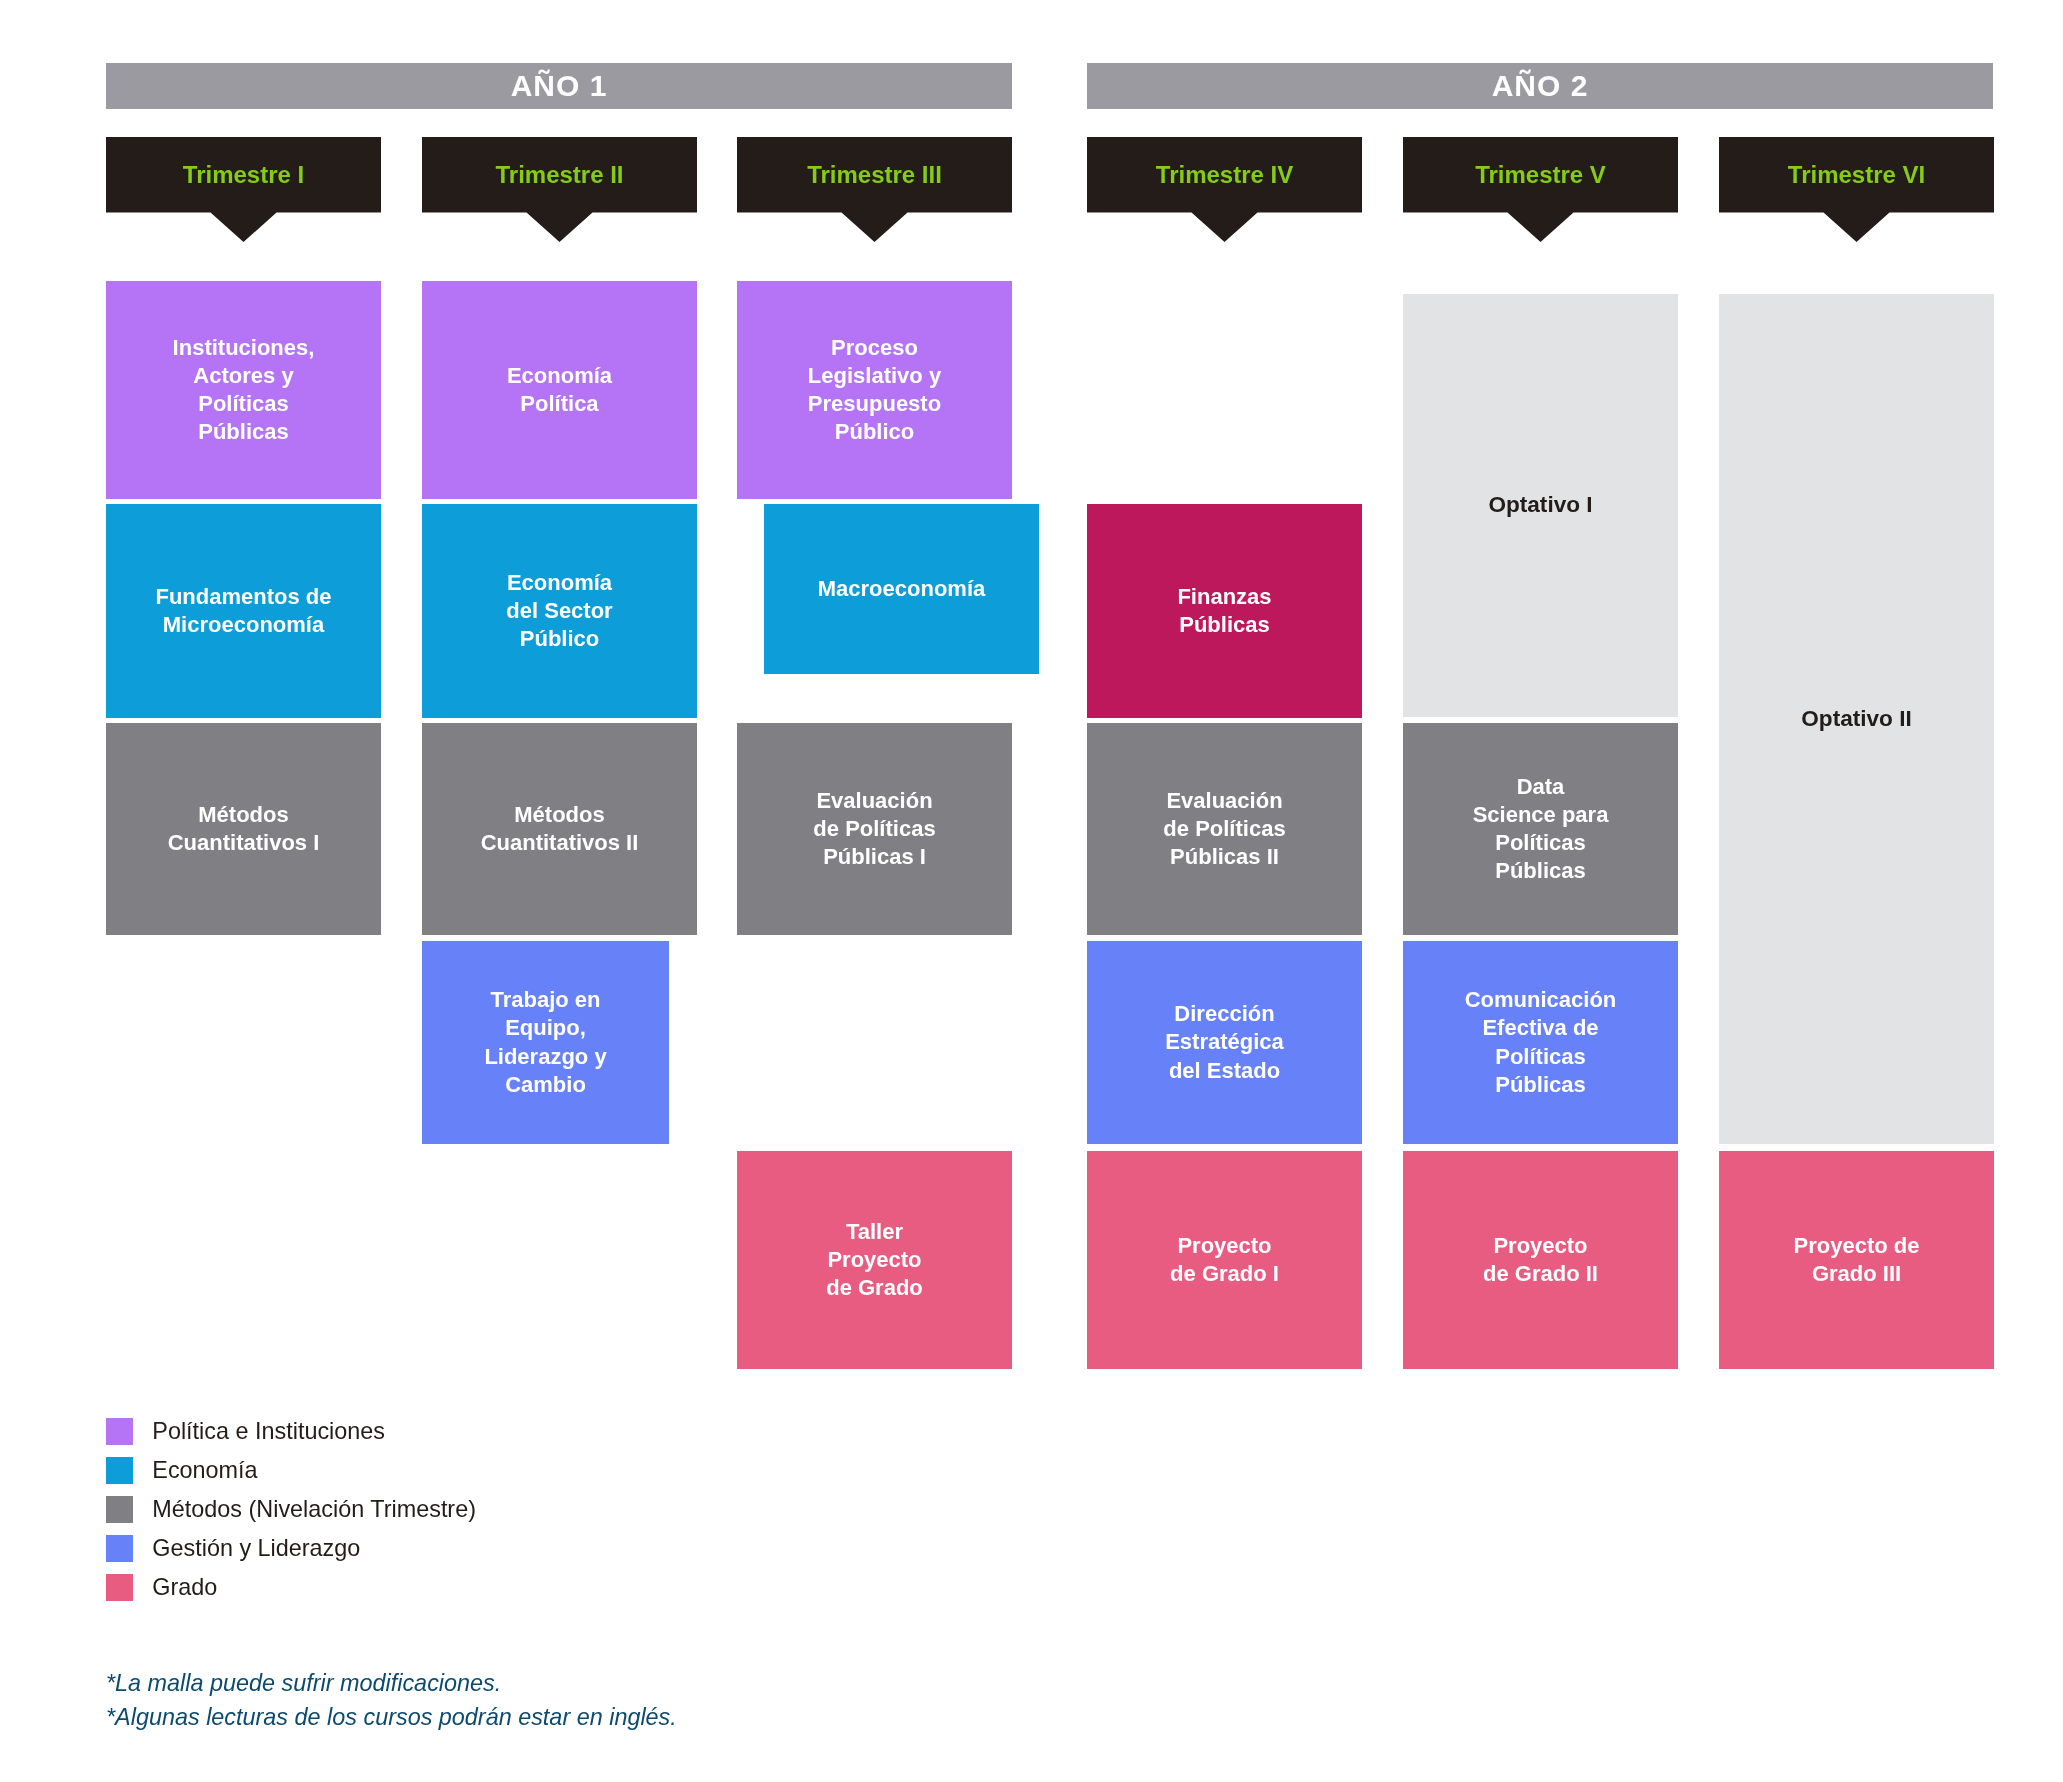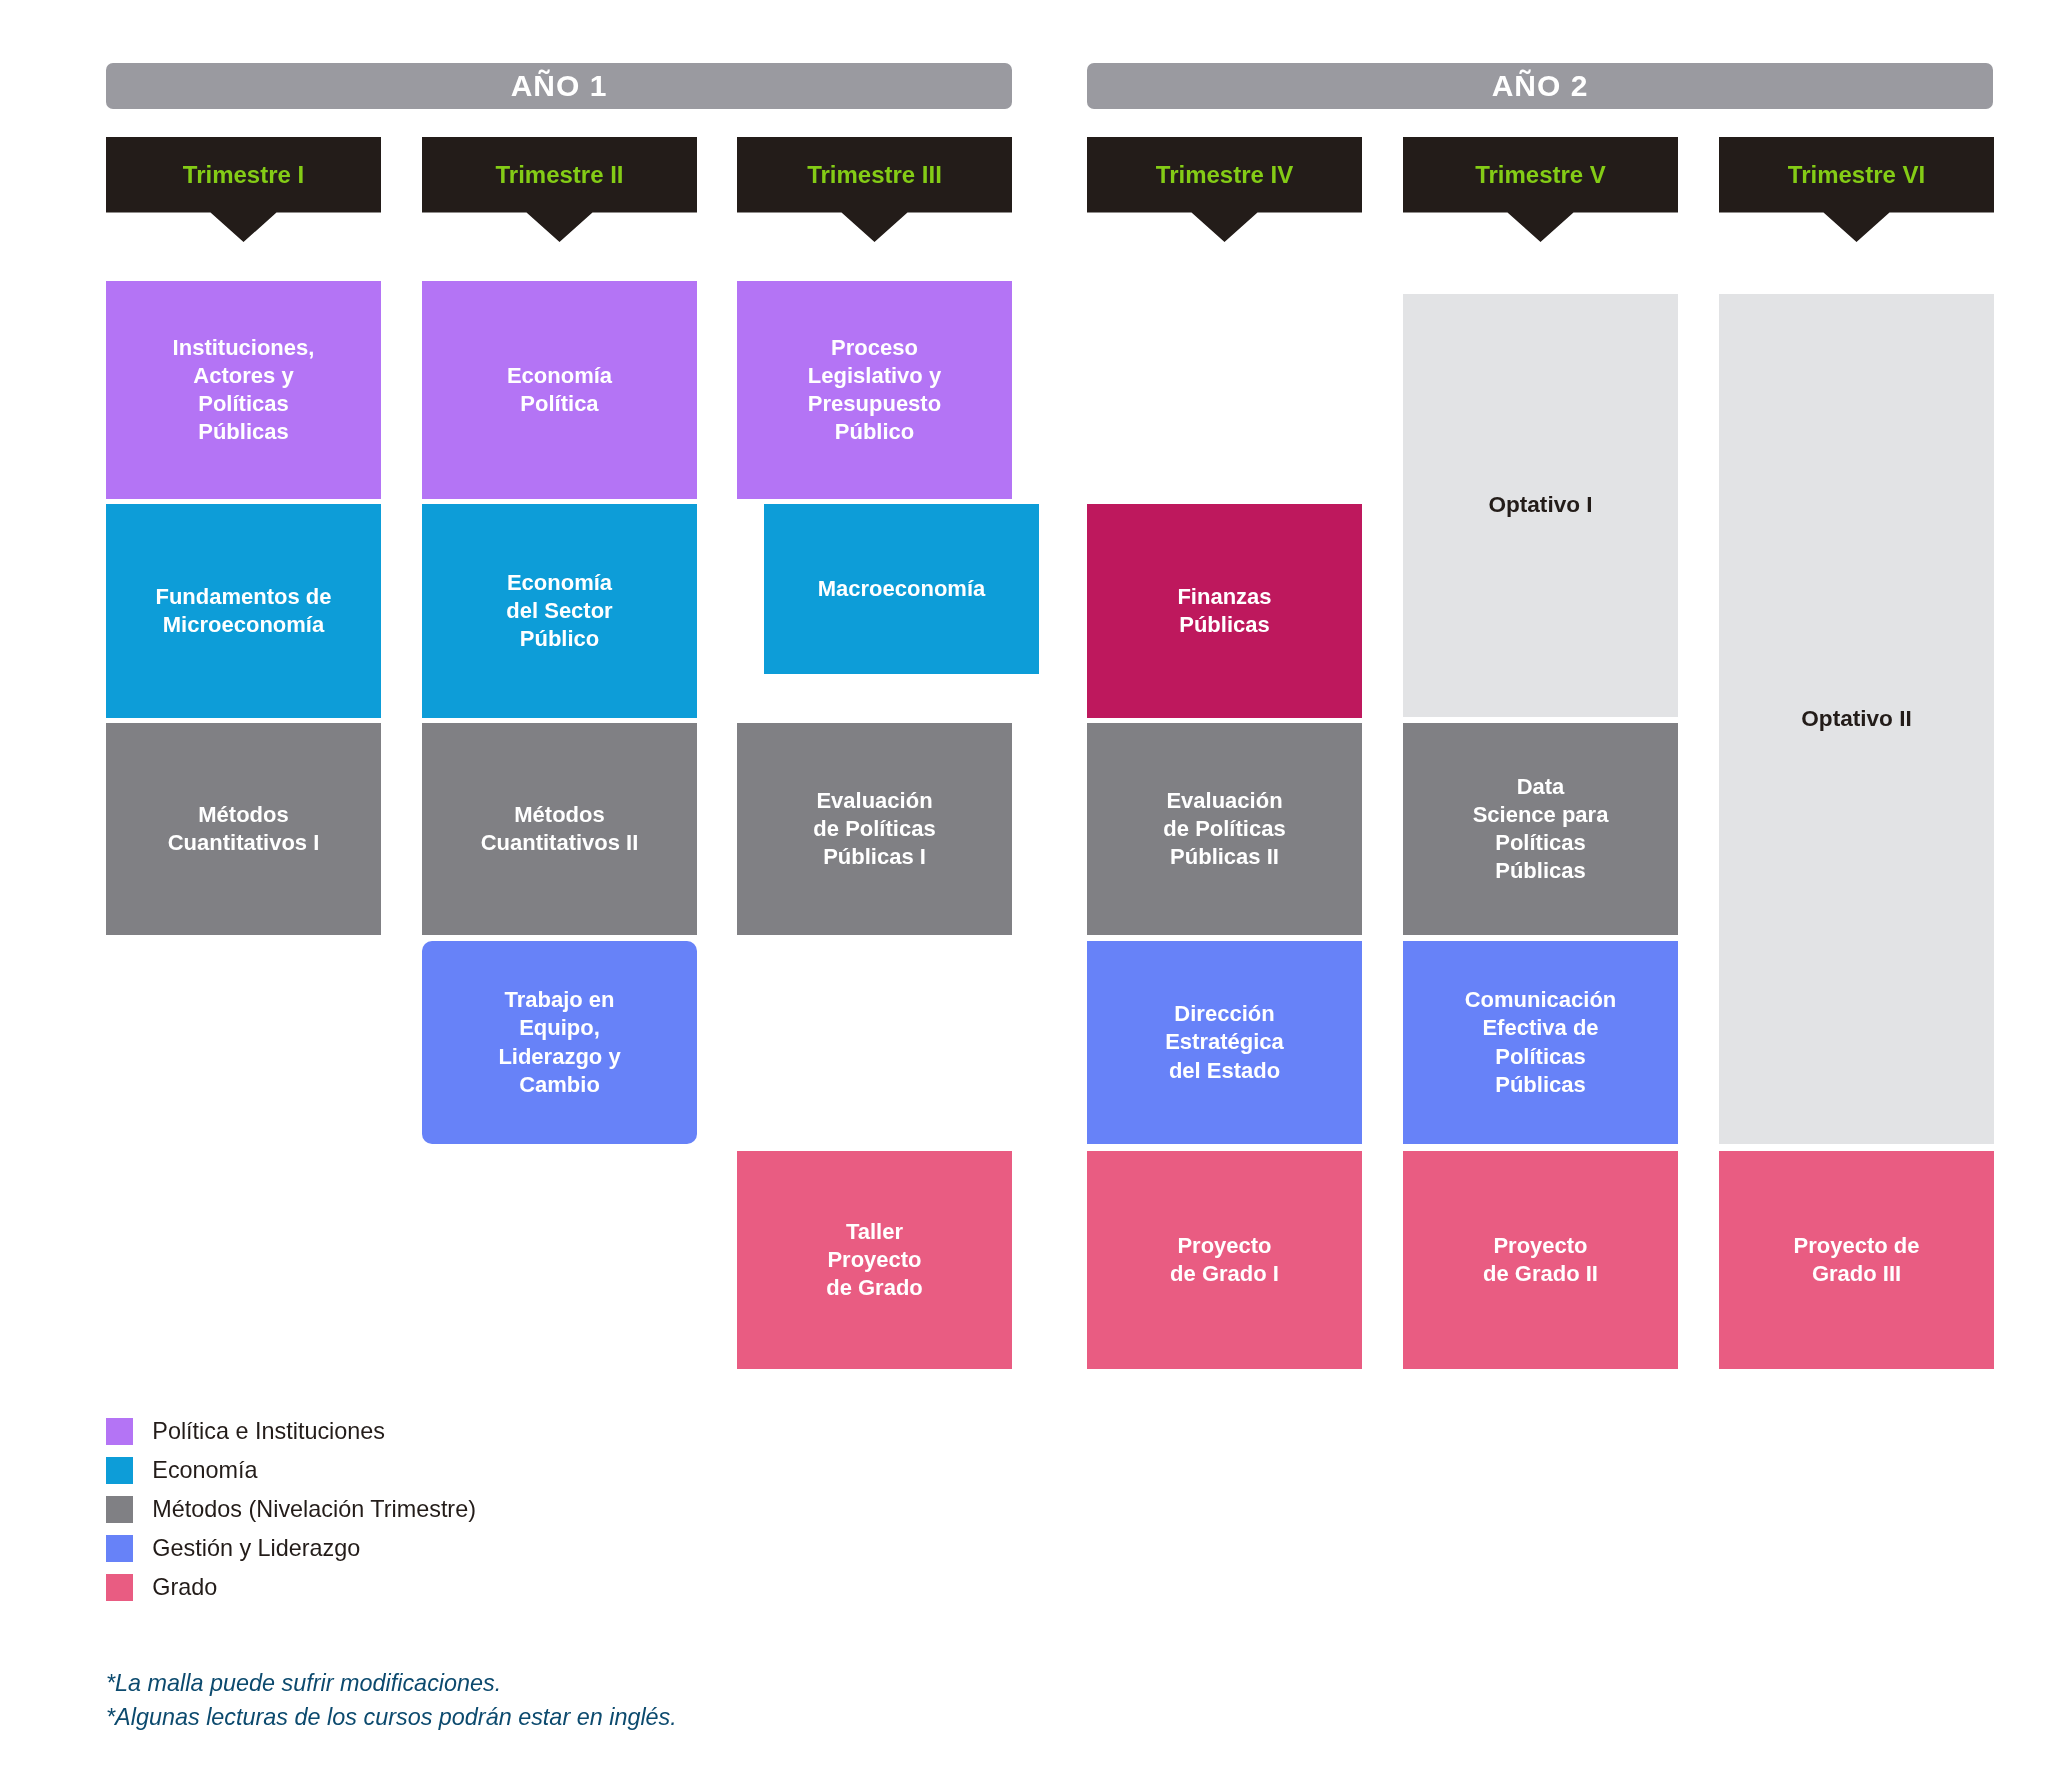--- a/index.html
+++ b/index.html
@@ -25,21 +25,20 @@
     position: absolute;
     background: #9a9aa0;
     color: #ffffff;
     font-weight: bold;
     font-size: 30px;
     letter-spacing: 1px;
     display: flex;
     align-items: center;
     justify-content: center;
     height: 46px;
-    border-radius: 7px;
   }
 
   
   .tri-header {
     position: absolute;
     background: #231c19;
     color: #84cc16;
     font-weight: bold;
     font-size: 24px;
     display: flex;
@@ -156,21 +155,21 @@
       </div>
       <div class="course" style="left: 422px; top: 281px; width: 275px; height: 218px; background: rgb(180, 116, 245);">
         <span class="course-label">Economía<br>Política</span>
       </div>
       <div class="course" style="left: 422px; top: 504px; width: 275px; height: 214px; background: rgb(13, 157, 216);">
         <span class="course-label">Economía<br>del Sector<br>Público</span>
       </div>
       <div class="course" style="left: 422px; top: 723px; width: 275px; height: 212px; background: rgb(128, 128, 132);">
         <span class="course-label">Métodos<br>Cuantitativos II</span>
       </div>
-      <div class="course" style="left: 422px; top: 941px; width: 275px; height: 203px; background: rgb(103, 130, 248); border-radius: 10px;">
+      <div class="course" style="left: 422px; top: 941px; width: 247px; height: 203px; background: rgb(103, 130, 248);">
         <span class="course-label">Trabajo en<br>Equipo,<br>Liderazgo y<br>Cambio</span>
       </div>
       <div class="course" style="left: 737px; top: 281px; width: 275px; height: 218px; background: rgb(180, 116, 245);">
         <span class="course-label">Proceso<br>Legislativo y<br>Presupuesto<br>Público</span>
       </div>
       <div class="course" style="left: 764px; top: 504px; width: 275px; height: 170px; background: rgb(13, 157, 216);">
         <span class="course-label">Macroeconomía</span>
       </div>
       <div class="course" style="left: 737px; top: 723px; width: 275px; height: 212px; background: rgb(128, 128, 132);">
         <span class="course-label">Evaluación<br>de Políticas<br>Públicas I</span>

